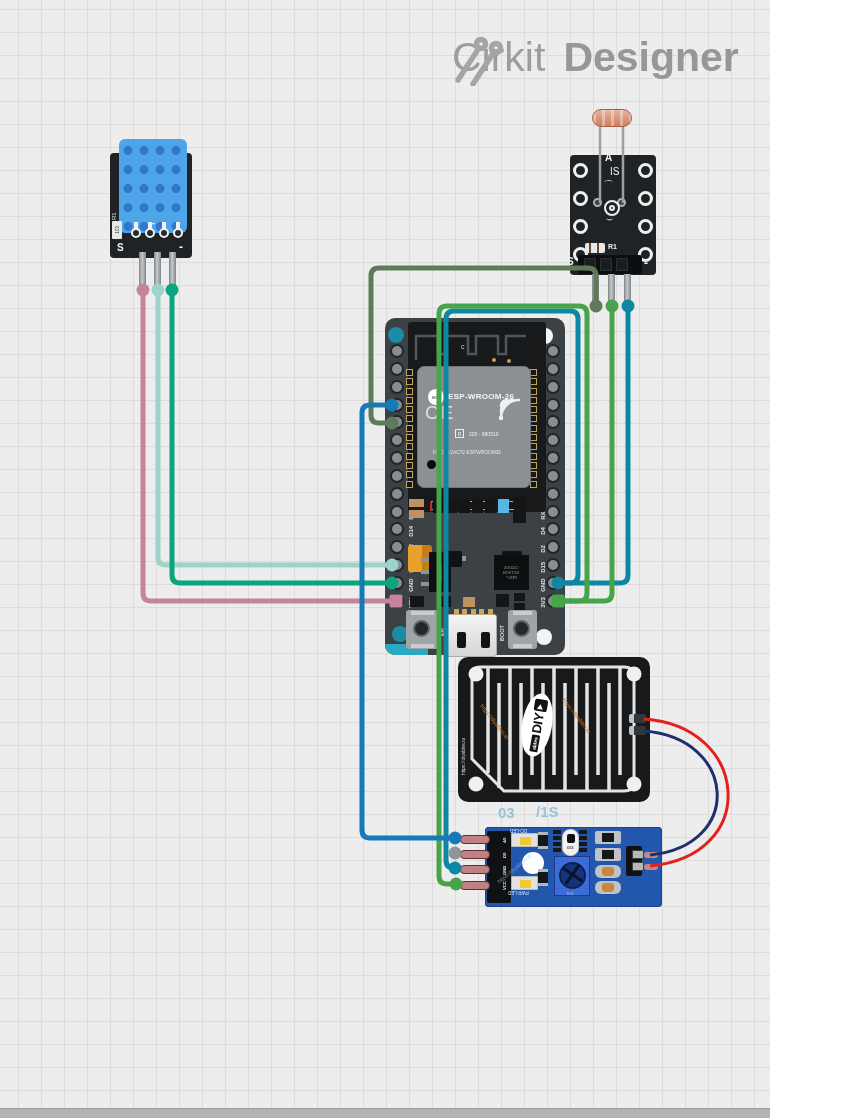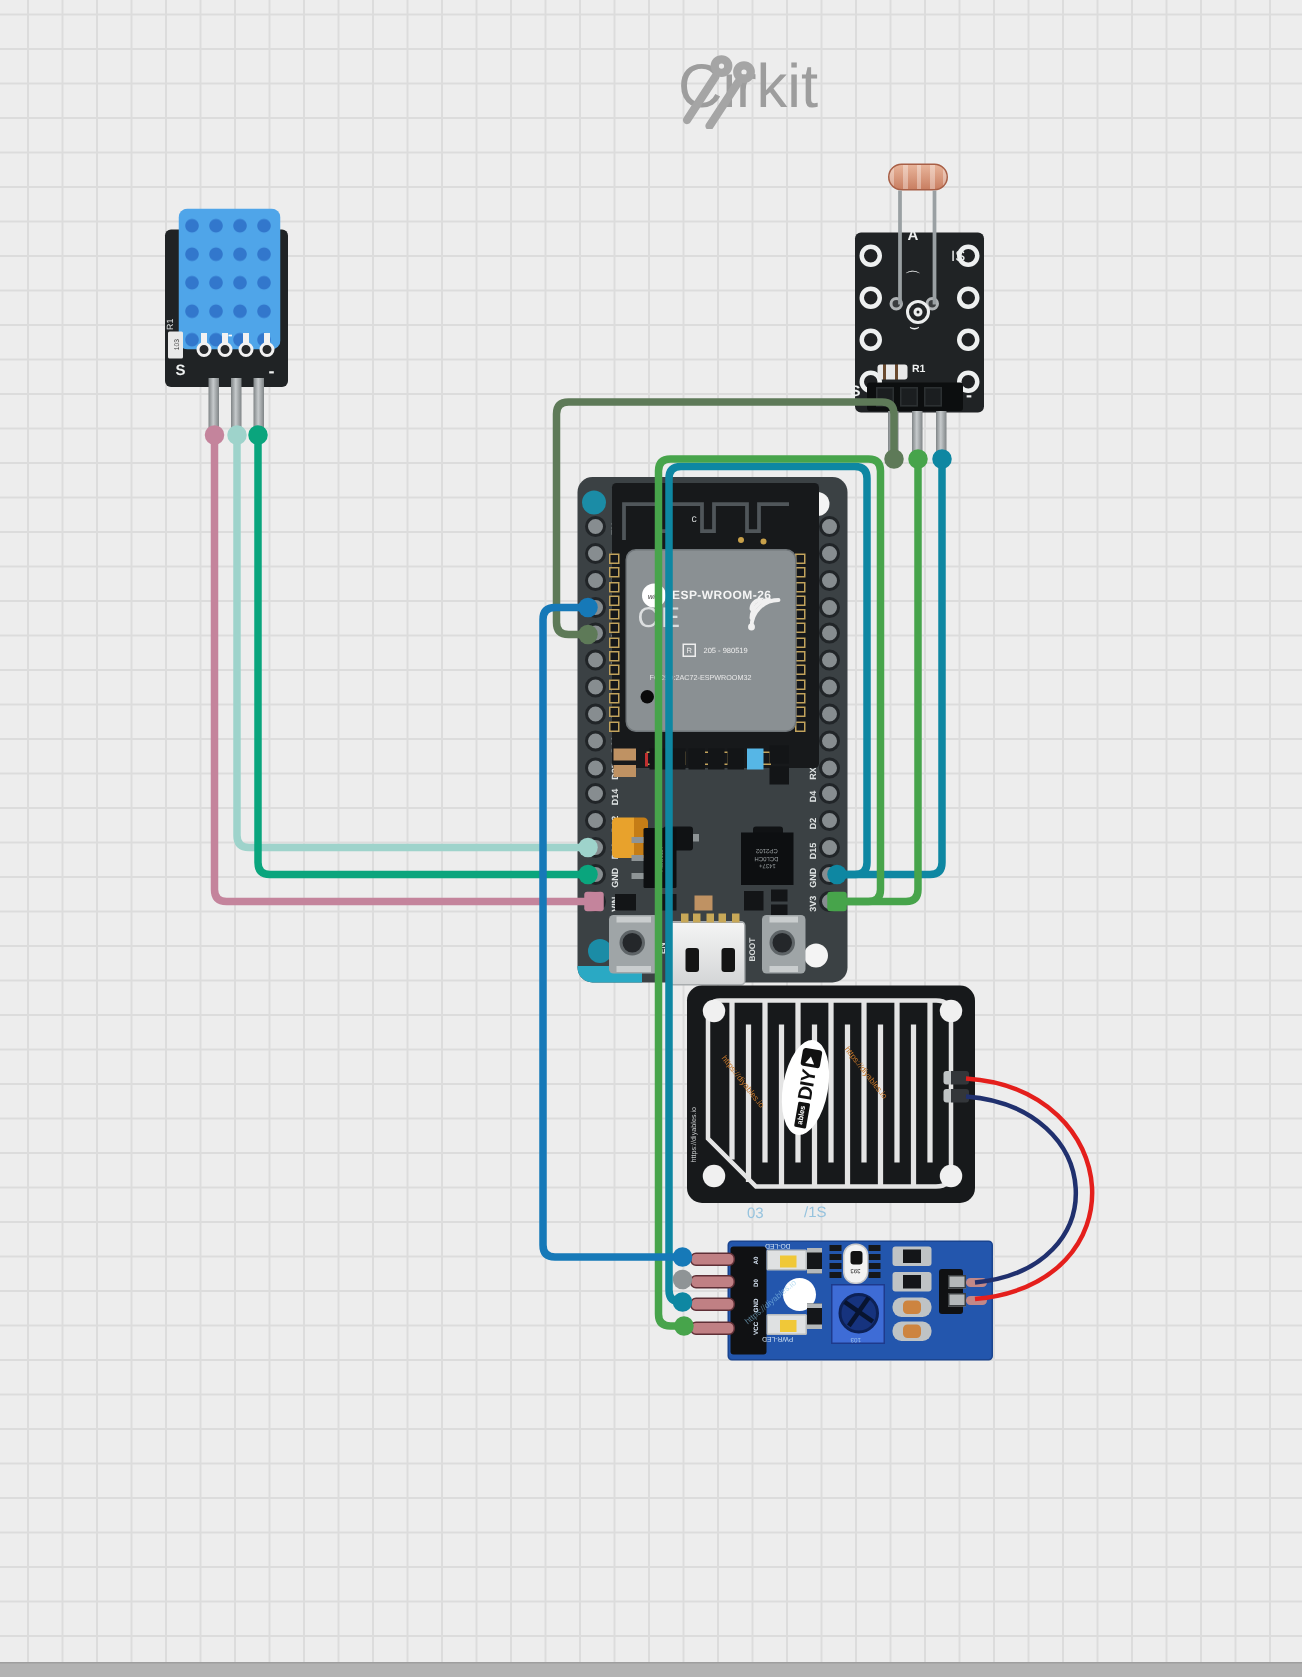--- a/index.html
+++ b/index.html
@@ -1,18 +1,18 @@
 <!DOCTYPE html>
 <html><head>
 <meta charset="utf-8">
 <style>
   *{margin:0;padding:0;box-sizing:border-box}
   html,body{width:868px;height:1118px;overflow:hidden}
   body{font-family:"Liberation Sans",sans-serif}
-  #canvas{position:relative;width:868px;height:1118px;background:#ededed;
+  #canvas{position:relative;width:770px;height:1118px;background:#ededed;
     background-image:linear-gradient(#dcdcdc 1px,transparent 1px),linear-gradient(90deg,#dcdcdc 1px,transparent 1px);
     background-size:23px 23px;background-position:18px 9px;overflow:hidden}
   .abs{position:absolute}
   .vtx{writing-mode:vertical-rl;transform:rotate(180deg)}
   .r180{display:inline-block;transform:rotate(180deg)}
   
   .logo{position:absolute;left:452px;top:34px;display:flex;align-items:center;gap:8px;color:#9d9d9d}
   .logo .t1{font-size:41px;font-weight:400;letter-spacing:0px;color:#9d9d9d}
   .logo .t2{font-size:41px;font-weight:700;margin-left:10px;color:#979797}
   
@@ -61,37 +61,38 @@
   .led i{position:absolute;left:8px;top:3px;width:11px;height:8px;background:#f0c838}
   .ledlab{position:absolute;font-size:4.5px;color:#cfe0f2;transform:rotate(180deg)}
   .smd{position:absolute;width:10px;height:17px;background:#141619;border-top:3px solid #b4b8ba;border-bottom:3px solid #b4b8ba}
   .icpad{position:absolute;width:8px;height:4px;background:#15171a}
   .rcomp{position:absolute;width:26px;height:13px;background:#bfc3c5;border-radius:2px}
   .rcomp i{position:absolute;left:7px;top:2px;width:12px;height:9px;background:#141619}
   .rcomp.or{border-radius:6px}.rcomp.or i{background:#cd8440;border-radius:3px}
   .potx{position:absolute;left:6px;top:16px;width:23px;height:3px;background:#081430}
   svg{position:absolute;left:0;top:0}
   .scrollbar{position:absolute;left:0;top:1108px;width:868px;height:10px;background:#b2b2b2;border-top:1px solid #9e9e9e}
-  .tinytxt{position:absolute;color:#96c3de;font-size:10px;font-weight:400}
+  .tinytxt{position:absolute;color:#96c3de;font-size:15px;font-weight:700}
 </style>
 </head>
 <body>
 
 <div id="canvas">
 
   <div class="logo">
     <svg width="54" height="52" viewBox="0 0 54 52">
       <g stroke="#a5a5a5" stroke-width="5.5" fill="none" stroke-linecap="round">
         <path d="M6,46 L25,17"></path>
           <circle cx="29" cy="10" r="4.5"></circle>
         <path d="M21,50 L40,21"></path>
           <circle cx="44" cy="14" r="4.5"></circle>
       </g>
     </svg>
     <span class="t1">Cirkit</span>
+    <span class="t2">Designer</span>
   </div>
 
   <div>
     <div class="pcb" style="left:110px;top:153px;width:82px;height:105px"></div>
     <div class="abs" style="left:119px;top:139px;width:68px;height:94px;background:#4fa5e9;border-radius:6px;
       background-image:radial-gradient(circle,#3277cc 4.2px,transparent 4.8px);background-size:16px 19px;background-position:1px 2px"></div>
     <div class="abs vtx" style="left:111px;top:204px;font-size:6px;color:#dfe3e3;height:16px">R1</div>
     <div class="abs" style="left:112px;top:221px;width:10px;height:18px;background:#e9e9e9;border-radius:1px;display:flex;align-items:center;justify-content:center">
       <span class="vtx" style="font-size:4.5px;color:#333">103</span>
     </div>
@@ -119,21 +120,21 @@
       </div>
     <div class="lpadcol" style="left:638px;top:163px">
       <div class="lpad"></div>
     <div class="lpad"></div>
         <div class="lpad"></div>
         <div class="lpad"></div>
       </div>
     <div class="abs" style="left:593px;top:198px;width:9px;height:9px;border:2px solid #aeb2b4;background:#3a3d3f;border-radius:50%"></div>
     <div class="abs" style="left:617px;top:198px;width:9px;height:9px;border:2px solid #aeb2b4;background:#3a3d3f;border-radius:50%"></div>
     <div class="abs" style="left:605px;top:152px;font-size:10px;font-weight:700;color:#eef0f0">A</div>
-    <div class="abs" style="left:634px;top:166px;font-size:10px;font-weight:400;color:#eef0f0">IS</div>
+    <div class="abs" style="left:610px;top:166px;font-size:10px;font-weight:400;color:#eef0f0">IS</div>
     <div class="abs" style="left:603px;top:178px;font-size:11px;color:#eceeee">⌒</div>
     <div class="abs" style="left:604px;top:200px;width:16px;height:16px;border:2px solid #eceeee;border-radius:50%">
       <div class="abs" style="left:3px;top:3px;width:6px;height:6px;border:2px solid #eceeee;border-radius:50%"></div>
     </div>
     <div class="abs" style="left:606px;top:212px;font-size:11px;color:#eceeee">⌣</div>
     <div class="abs" style="left:585px;top:243px;width:20px;height:10px;border-radius:2px;background:linear-gradient(90deg,#e9e9e9 0 4px,#6b4a2e 4px 6px,#e9e9e9 6px 12px,#6b4a2e 12px 14px,#e9e9e9 14px)"></div>
     <div class="abs" style="left:608px;top:243px;font-size:7px;font-weight:700;color:#eef0f0">R1</div>
     <div class="abs" style="left:578px;top:255px;width:64px;height:19px;background:#0c0e0f;border-radius:2px">
       <div class="abs" style="left:6px;top:3px;width:12px;height:13px;background:#1b1e20;border:1px solid #2c3032"></div>
       <div class="abs" style="left:22px;top:3px;width:12px;height:13px;background:#1b1e20;border:1px solid #2c3032"></div>

